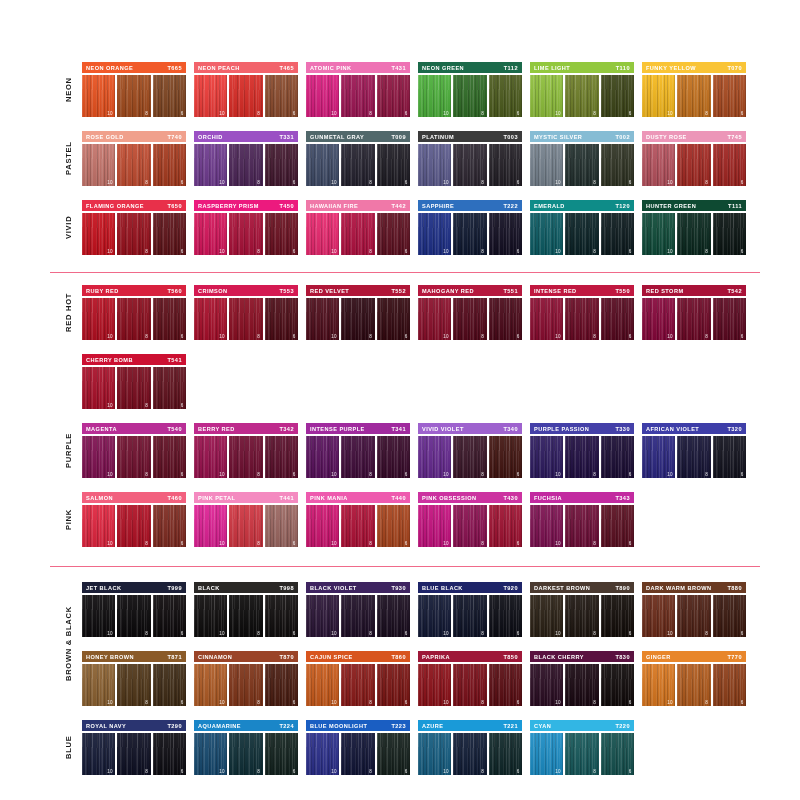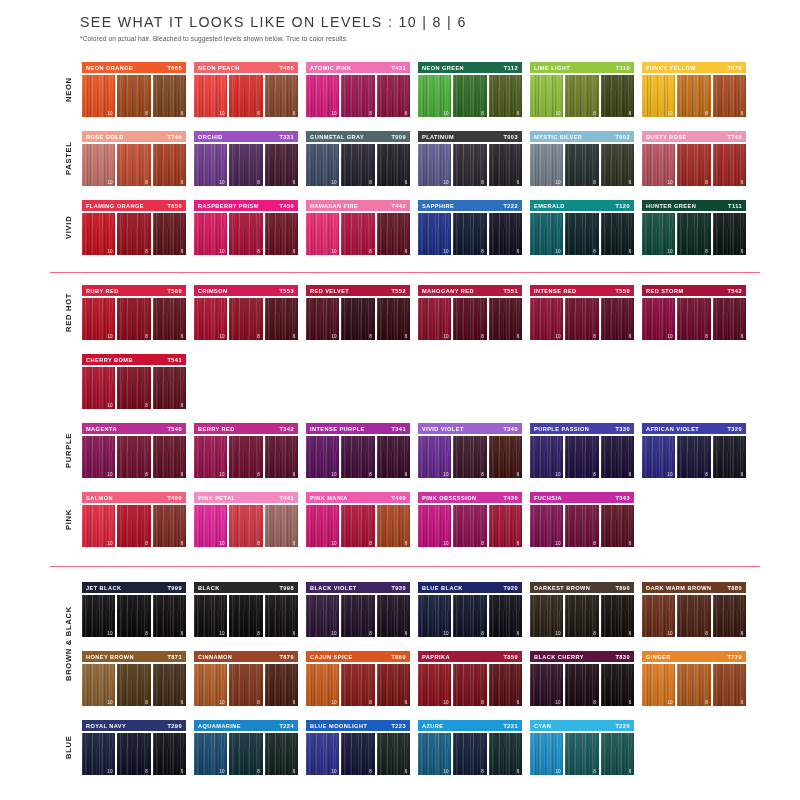--- a/index.html
+++ b/index.html
@@ -132,24 +132,20 @@
     color: rgba(255,255,255,0.88);
     z-index: 3;
     letter-spacing: 0.2px;
   }
 </style>
 </head>
 <body>
 
 <div id="page">
 
-  <div class="header">
-    <div class="header-title">SEE WHAT IT LOOKS LIKE ON LEVELS : 10 | 8 | 6</div>
-    <div class="header-sub">*Colored on actual hair. Bleached to suggested levels shown below. True to color results.</div>
-  </div>
 
   <div id="sections-root">
       <div class="section" style="top: 62px;">
         <div class="cat-row" style="position: absolute; top: 0px;">
           <div class="cat-label" style="height: 55px;">NEON</div>
           <div class="swatch-grid">
             <div class="swatch">
               <div class="swatch-name-bar" style="background: rgb(241, 90, 41); color: rgb(255, 255, 255);">
                 <span class="swatch-name">NEON ORANGE</span>
                 <span class="swatch-code">T665</span>

